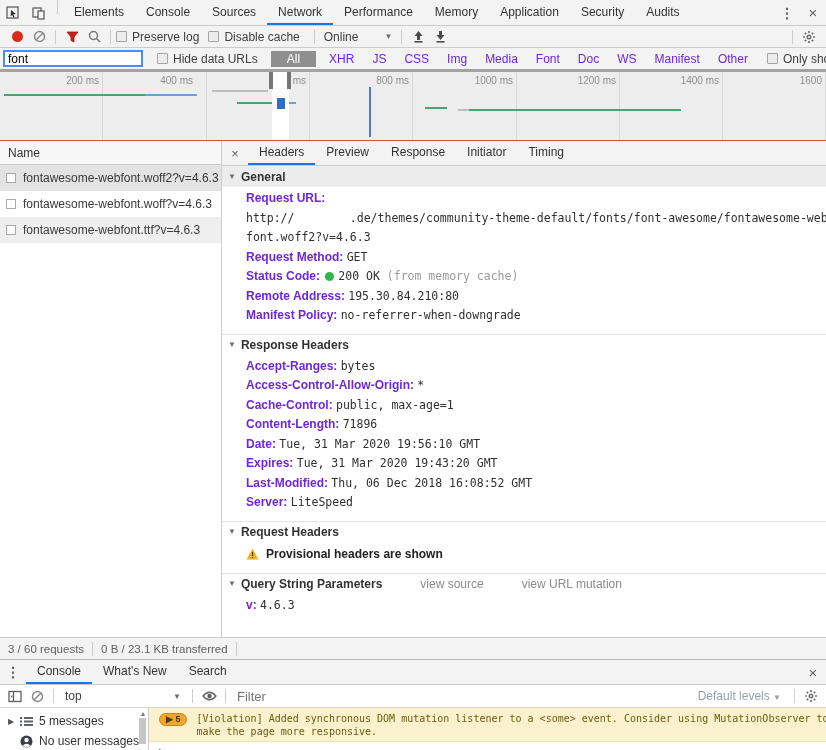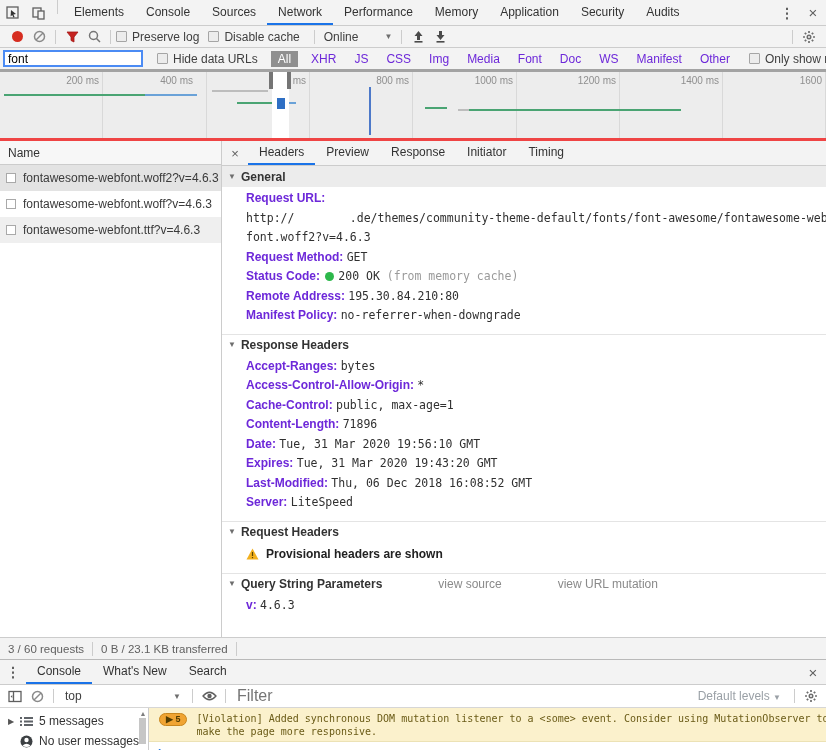--- a/index.html
+++ b/index.html
@@ -22,24 +22,24 @@
   .record-dot { width:11px; height:11px; border-radius:50%; background:#d62d20; }
   .cb { width:11px; height:11px; border:1px solid #a5a5a5; background:#ececec; border-radius:1px; margin-right:5px; flex:none; }
   .cb-label { color:#404040; margin-right:9px; white-space:nowrap; }
   .dd { display:flex; align-items:center; color:#404040; padding:0 4px; }
   .dd .arr { font-size:8px; color:#6e6e6e; margin-left:26px; }
 
   
   .filterbar { height:24px; background:#f3f3f3; border-bottom:3px solid #a3a3a3; display:flex; align-items:center; padding:0 3px; }
   .filter-input { width:140px; height:17px; border:2px solid #4b8bf4; background:#fff; font-family:inherit; font-size:12px; padding:0 3px; outline:none; margin-right:14px; }
   .ftype { color:#6d28d9; margin:0 9px; white-space:nowrap; }
-  .ftype.pill { background:#8f8f8f; color:#fff; border-radius:0; padding:1px 7px; margin:16px 4px; }
-
-  
-  .timeline { position:relative; height:69px; background:#ededed; border-bottom:3px solid #ef4444; overflow:hidden; }
+  .ftype.pill { background:#8f8f8f; color:#fff; border-radius:0; padding:1px 16px; margin:16px 4px; }
+
+  
+  .timeline { position:relative; height:69px; background:#ededed; border-bottom:1px solid #ef4444; overflow:hidden; }
   .gridline { position:absolute; top:0; bottom:0; width:1px; background:#d9d9d9; }
   .ticklabel { position:absolute; top:3px; font-size:10px; color:#8f8f8f; width:56px; text-align:right; }
   .tl-band { position:absolute; top:0; bottom:0; background:#fff; z-index:3; }
   .tl-handle { position:absolute; top:0; width:4px; height:17px; background:#757575; z-index:4; }
   .tl-bar { position:absolute; height:2px; z-index:2; }
   .tl-marker { position:absolute; width:8px; height:11px; background:#2f6fc4; z-index:5; }
   .tl-vline { position:absolute; width:2px; top:15px; bottom:3px; background:#4d79c9; z-index:1; }
 
   
   .content { display:flex; height:496px; }
@@ -51,41 +51,41 @@
   .doc-ic { width:10px; height:10px; border:1px solid #a9a9a9; background:#fff; margin-right:7px; flex:none; }
 
   
   .details-panel { flex:1; display:flex; flex-direction:column; overflow:hidden; }
   .details-tabbar { height:25px; background:#f3f3f3; border-bottom:1px solid #ccc; display:flex; align-items:stretch; flex:none; }
   .close-x { width:26px; display:flex; align-items:center; justify-content:center; color:#5f5f5f; font-size:13px; }
   .details-body { flex:1; overflow:hidden; background:#fff; }
   .sec-header { height:21px; display:flex; align-items:center; padding-left:6px; font-weight:bold; color:#333; border-top:1px solid #e4e4e4; }
   .sec-header.shaded { background:#ececec; border-top:none; }
   .sec-arrow { font-size:8px; color:#6e6e6e; margin-right:5px; }
-  .hdr-link { font-weight:normal; color:#8a8a8a; margin-left:56px; }
+  .hdr-link { font-weight:normal; color:#8a8a8a; margin-left:38px; }
   .sec-items { padding:2px 0 8px 0; }
   .hv-item { padding-left:24px; line-height:19.5px; overflow:hidden; }
   .hv-key { font-weight:bold; color:#6d28d9; }
   .hv-val { font-family:"DejaVu Sans Mono",monospace; font-size:11.5px; color:#303030; }
   .hv-pre { white-space:pre; }
   .hv-dim { color:#9a9a9a; }
   .status-dot { display:inline-block; width:9px; height:9px; border-radius:50%; background:#2db84b; margin:0 4px 0 2px; vertical-align:-1px; }
   .warn-row { padding-left:24px; line-height:21px; font-weight:bold; color:#222; display:flex; align-items:center; }
   .warn-tri { margin-right:7px; display:inline-flex; }
 
   
   .summarybar { height:22px; background:#f3f3f3; border-top:1px solid #ccc; display:flex; align-items:center; padding-left:8px; color:#5f5f5f; font-size:11.5px; }
   .summarybar .sep { margin:0 8px; }
 
   
   .drawer-tabbar { height:26px; background:#f3f3f3; border-top:1px solid #b9b9b9; border-bottom:1px solid #ccc; display:flex; align-items:stretch; }
   .console-toolbar { height:23px; background:#fff; border-bottom:1px solid #d6d6d6; display:flex; align-items:center; padding:0 4px; }
   .ctx-dd { width:128px; display:flex; align-items:center; justify-content:space-between; color:#404040; padding:0 6px; }
   .ctx-dd .arr { font-size:8px; color:#6e6e6e; }
-  .console-filter { flex:1; border:none; outline:none; font-family:inherit; font-size:16px; color:#333; padding:0 6px; background:transparent; }
+  .console-filter { flex:1; border:none; outline:none; font-family:inherit; font-size:13px; color:#333; padding:0 6px; background:transparent; }
   .levels { color:#9aa0a6; margin-right:8px; white-space:nowrap; }
   .levels .arr { font-size:8px; }
 
   .console-body { display:flex; height:42px; overflow:hidden; }
   .console-sidebar { width:149px; flex:none; border-right:1px solid #ccc; position:relative; padding-top:3px; }
   .cs-item { height:20px; display:flex; align-items:center; padding-left:8px; color:#333; white-space:nowrap; }
   .cs-item .tri { font-size:8px; color:#555; margin-right:4px; width:8px; }
   .cs-item .ic { margin-right:6px; display:inline-flex; }
   .cs-scroll { position:absolute; right:1px; top:2px; width:8px; height:38px; }
   .cs-scroll .up { font-size:7px; color:#7e7e7e; text-align:center; line-height:7px; }

